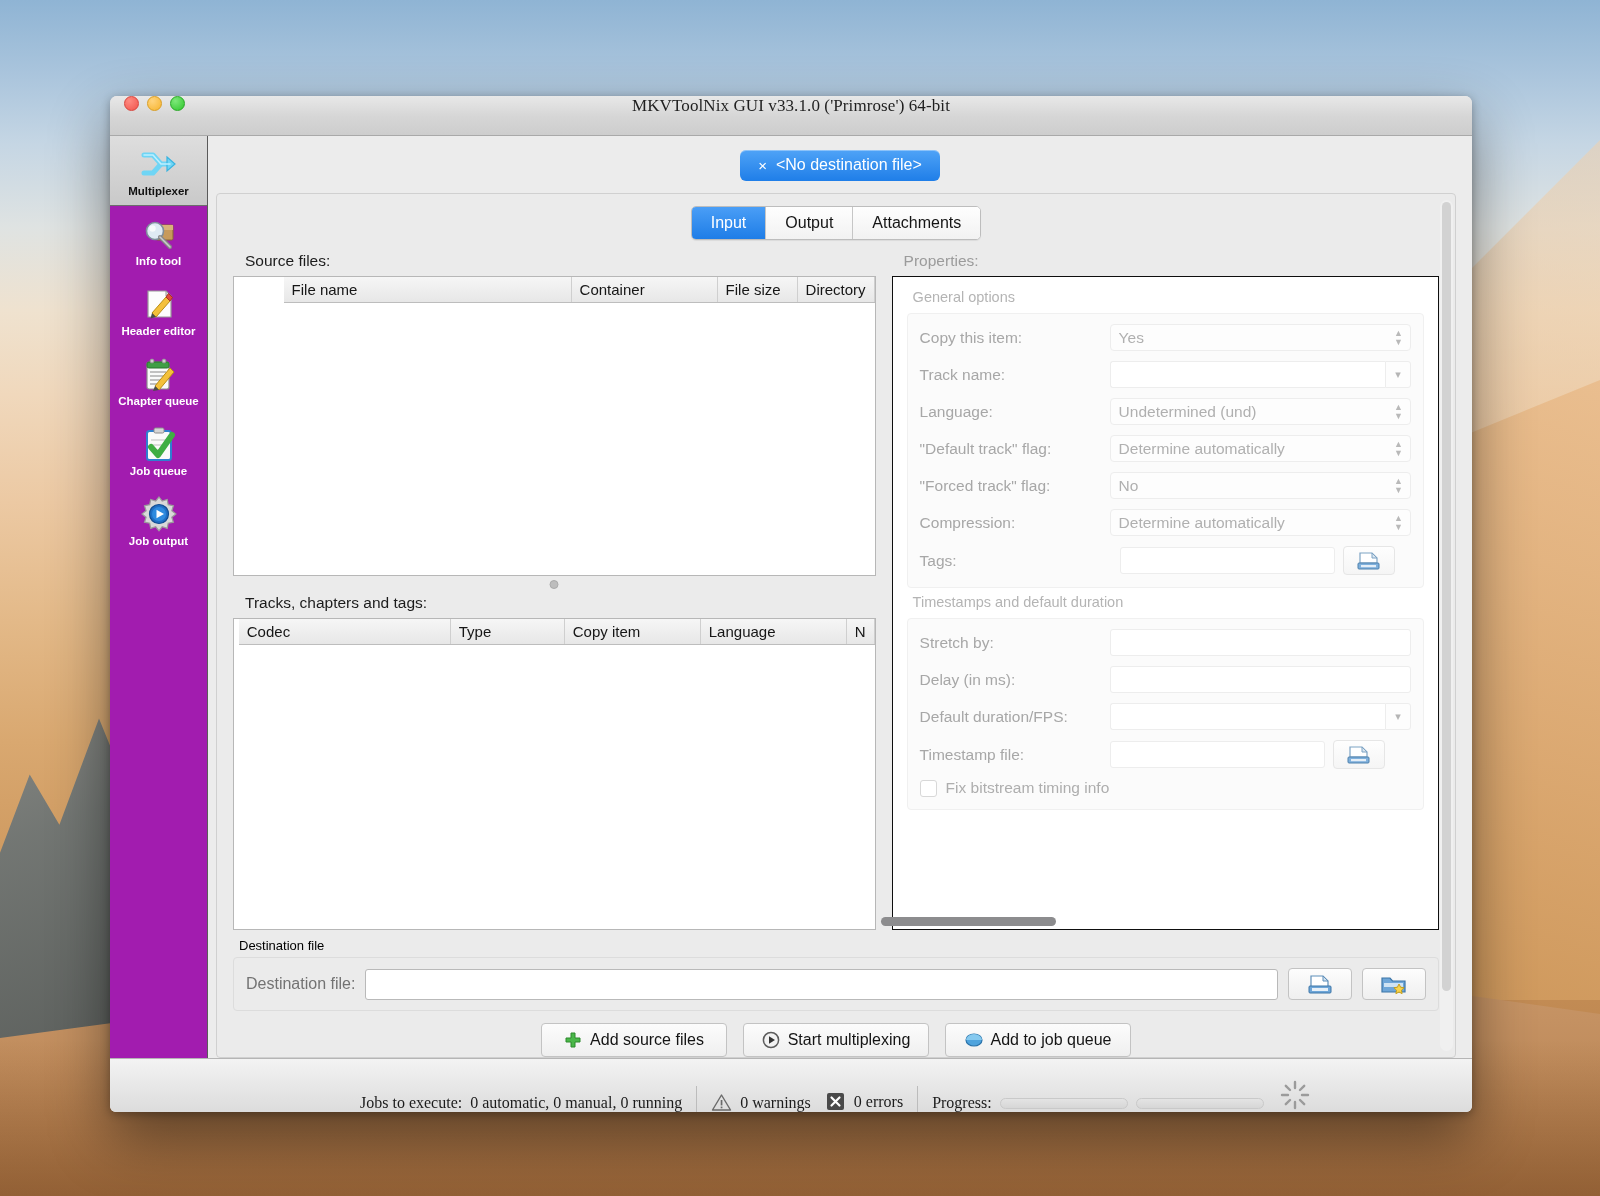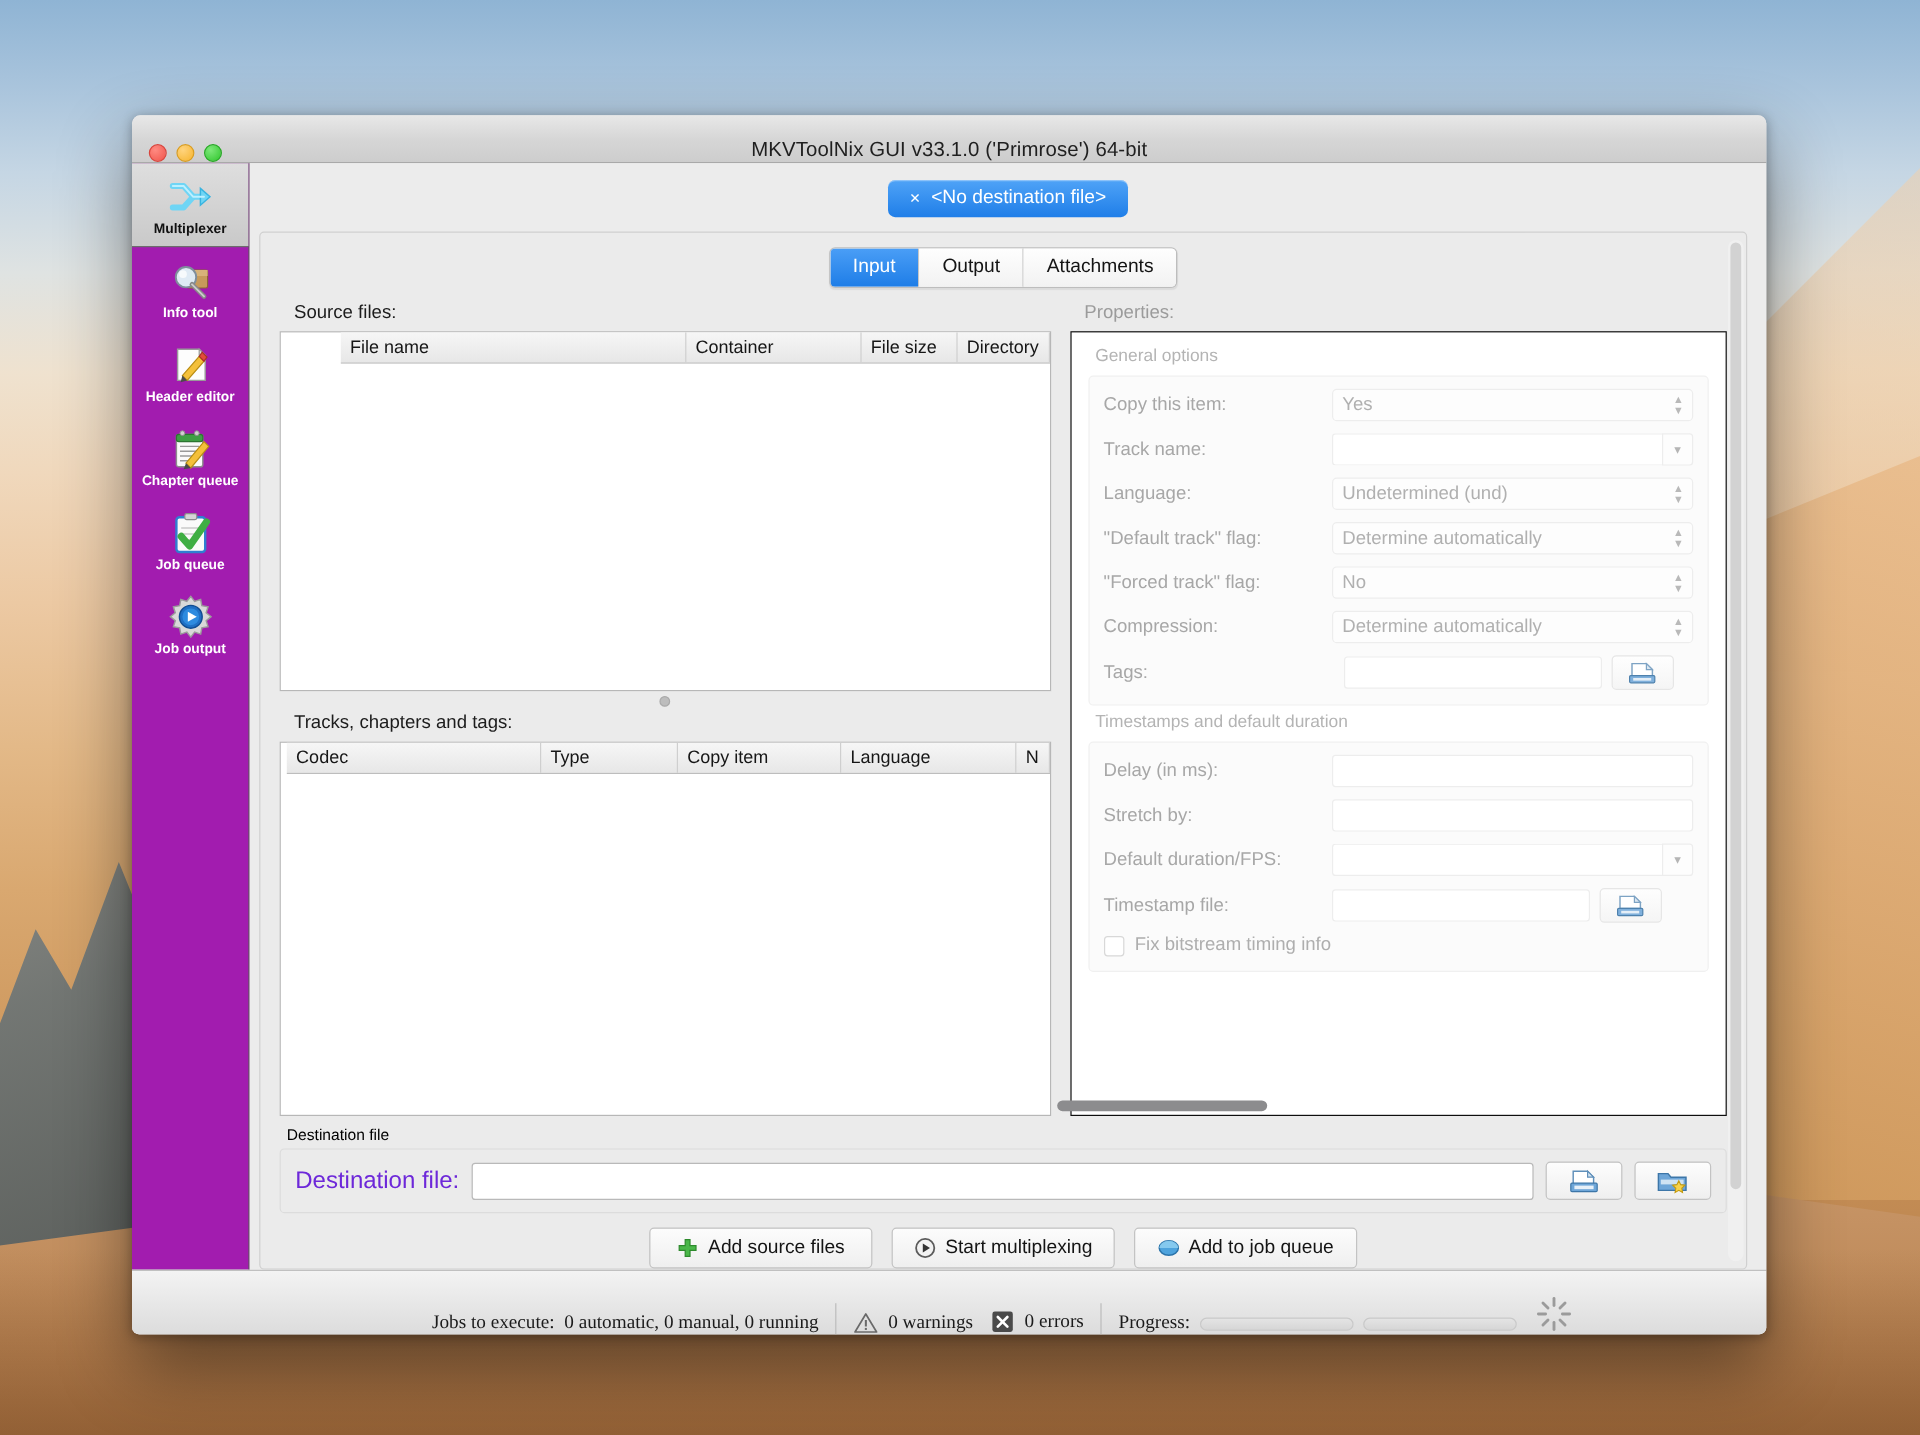--- a/index.html
+++ b/index.html
@@ -52,22 +52,23 @@
     border-radius: 7px 7px 6px 6px;
     box-shadow: 0 26px 60px rgba(0,0,0,.46), 0 2px 10px rgba(0,0,0,.30);
     background: #ececec;
     overflow: hidden;
     display: flex; flex-direction: column;
   }
   .titlebar {
     height: 40px; flex: 0 0 40px;
     background: linear-gradient(180deg, #e8e8e8 0%, #d6d6d6 52%, #cdcdcd 100%);
     border-bottom: 1px solid #a9a9a9;
-    display: flex; align-items: flex-end;
+    display: flex; align-items: flex-start;
     position: relative;
+    font-family: Liberation Serif, serif;
   }
   .traffic { display: flex; gap: 8px; padding-left: 14px; }
   .dot { width: 15px; height: 15px; border-radius: 50%; }
   .dot.red    { background: radial-gradient(circle at 34% 30%, #ff8b82, #f0544b); border: .5px solid #d8443c; }
   .dot.yellow { background: radial-gradient(circle at 34% 30%, #ffd47e, #f6b42e); border: .5px solid #d99d21; }
   .dot.green  { background: radial-gradient(circle at 34% 30%, #7ee87a, #2fc62c); border: .5px solid #27a825; }
   .win-title {
     position: absolute; left: 0; right: 0; text-align: center;
     font-size: 17px; color: #1f1f1f; letter-spacing: .1px;
   }
@@ -221,21 +222,21 @@
   .ctext { font-size: 15.5px; color: #aeaeae; }
 
   
   .destwrap { padding: 6px 16px 0; }
   .dest-group-label { font-size: 13px; color: #000000; padding: 2px 0 4px 6px; }
   .dest-group {
     border: 1px solid #dcdcdc; border-radius: 4px;
     background: #ebebeb; padding: 10px 12px;
     display: flex; align-items: center; gap: 10px;
   }
-  .dest-group .lbl { font-size: 20px; color: #6d28d9; }
+  .dest-group .lbl { font-size: 16px; color: #737373; }
   .dest-input {
     flex: 1 1 auto; height: 31px; background: #fff;
     border: 1px solid #b9b9b9; border-radius: 3px;
   }
   .dest-btn {
     width: 64px; height: 32px; border: 1px solid #c3c3c3; border-radius: 4px;
     background: linear-gradient(180deg,#fdfdfd,#efefef);
     display: flex; align-items: center; justify-content: center; cursor: pointer;
   }
 
@@ -527,28 +528,28 @@
                       </svg>
                     </div>
                   </div>
                 </div>
               </div>
 
               <div class="group-title">Timestamps and default duration</div>
               <div class="group-box">
 
                 <div class="frow">
+                  <div class="flabel">Stretch by:</div>
+                  <div class="fctrl">
+                    <div class="dtext"></div>
+                  </div>
+                </div>
+
+                <div class="frow">
                   <div class="flabel">Delay (in ms):</div>
-                  <div class="fctrl">
-                    <div class="dtext"></div>
-                  </div>
-                </div>
-
-                <div class="frow">
-                  <div class="flabel">Stretch by:</div>
                   <div class="fctrl">
                     <div class="dtext"></div>
                   </div>
                 </div>
 
                 <div class="frow">
                   <div class="flabel">Default duration/FPS:</div>
                   <div class="fctrl">
                     <div class="dcombo">
                       <div class="field"></div>

